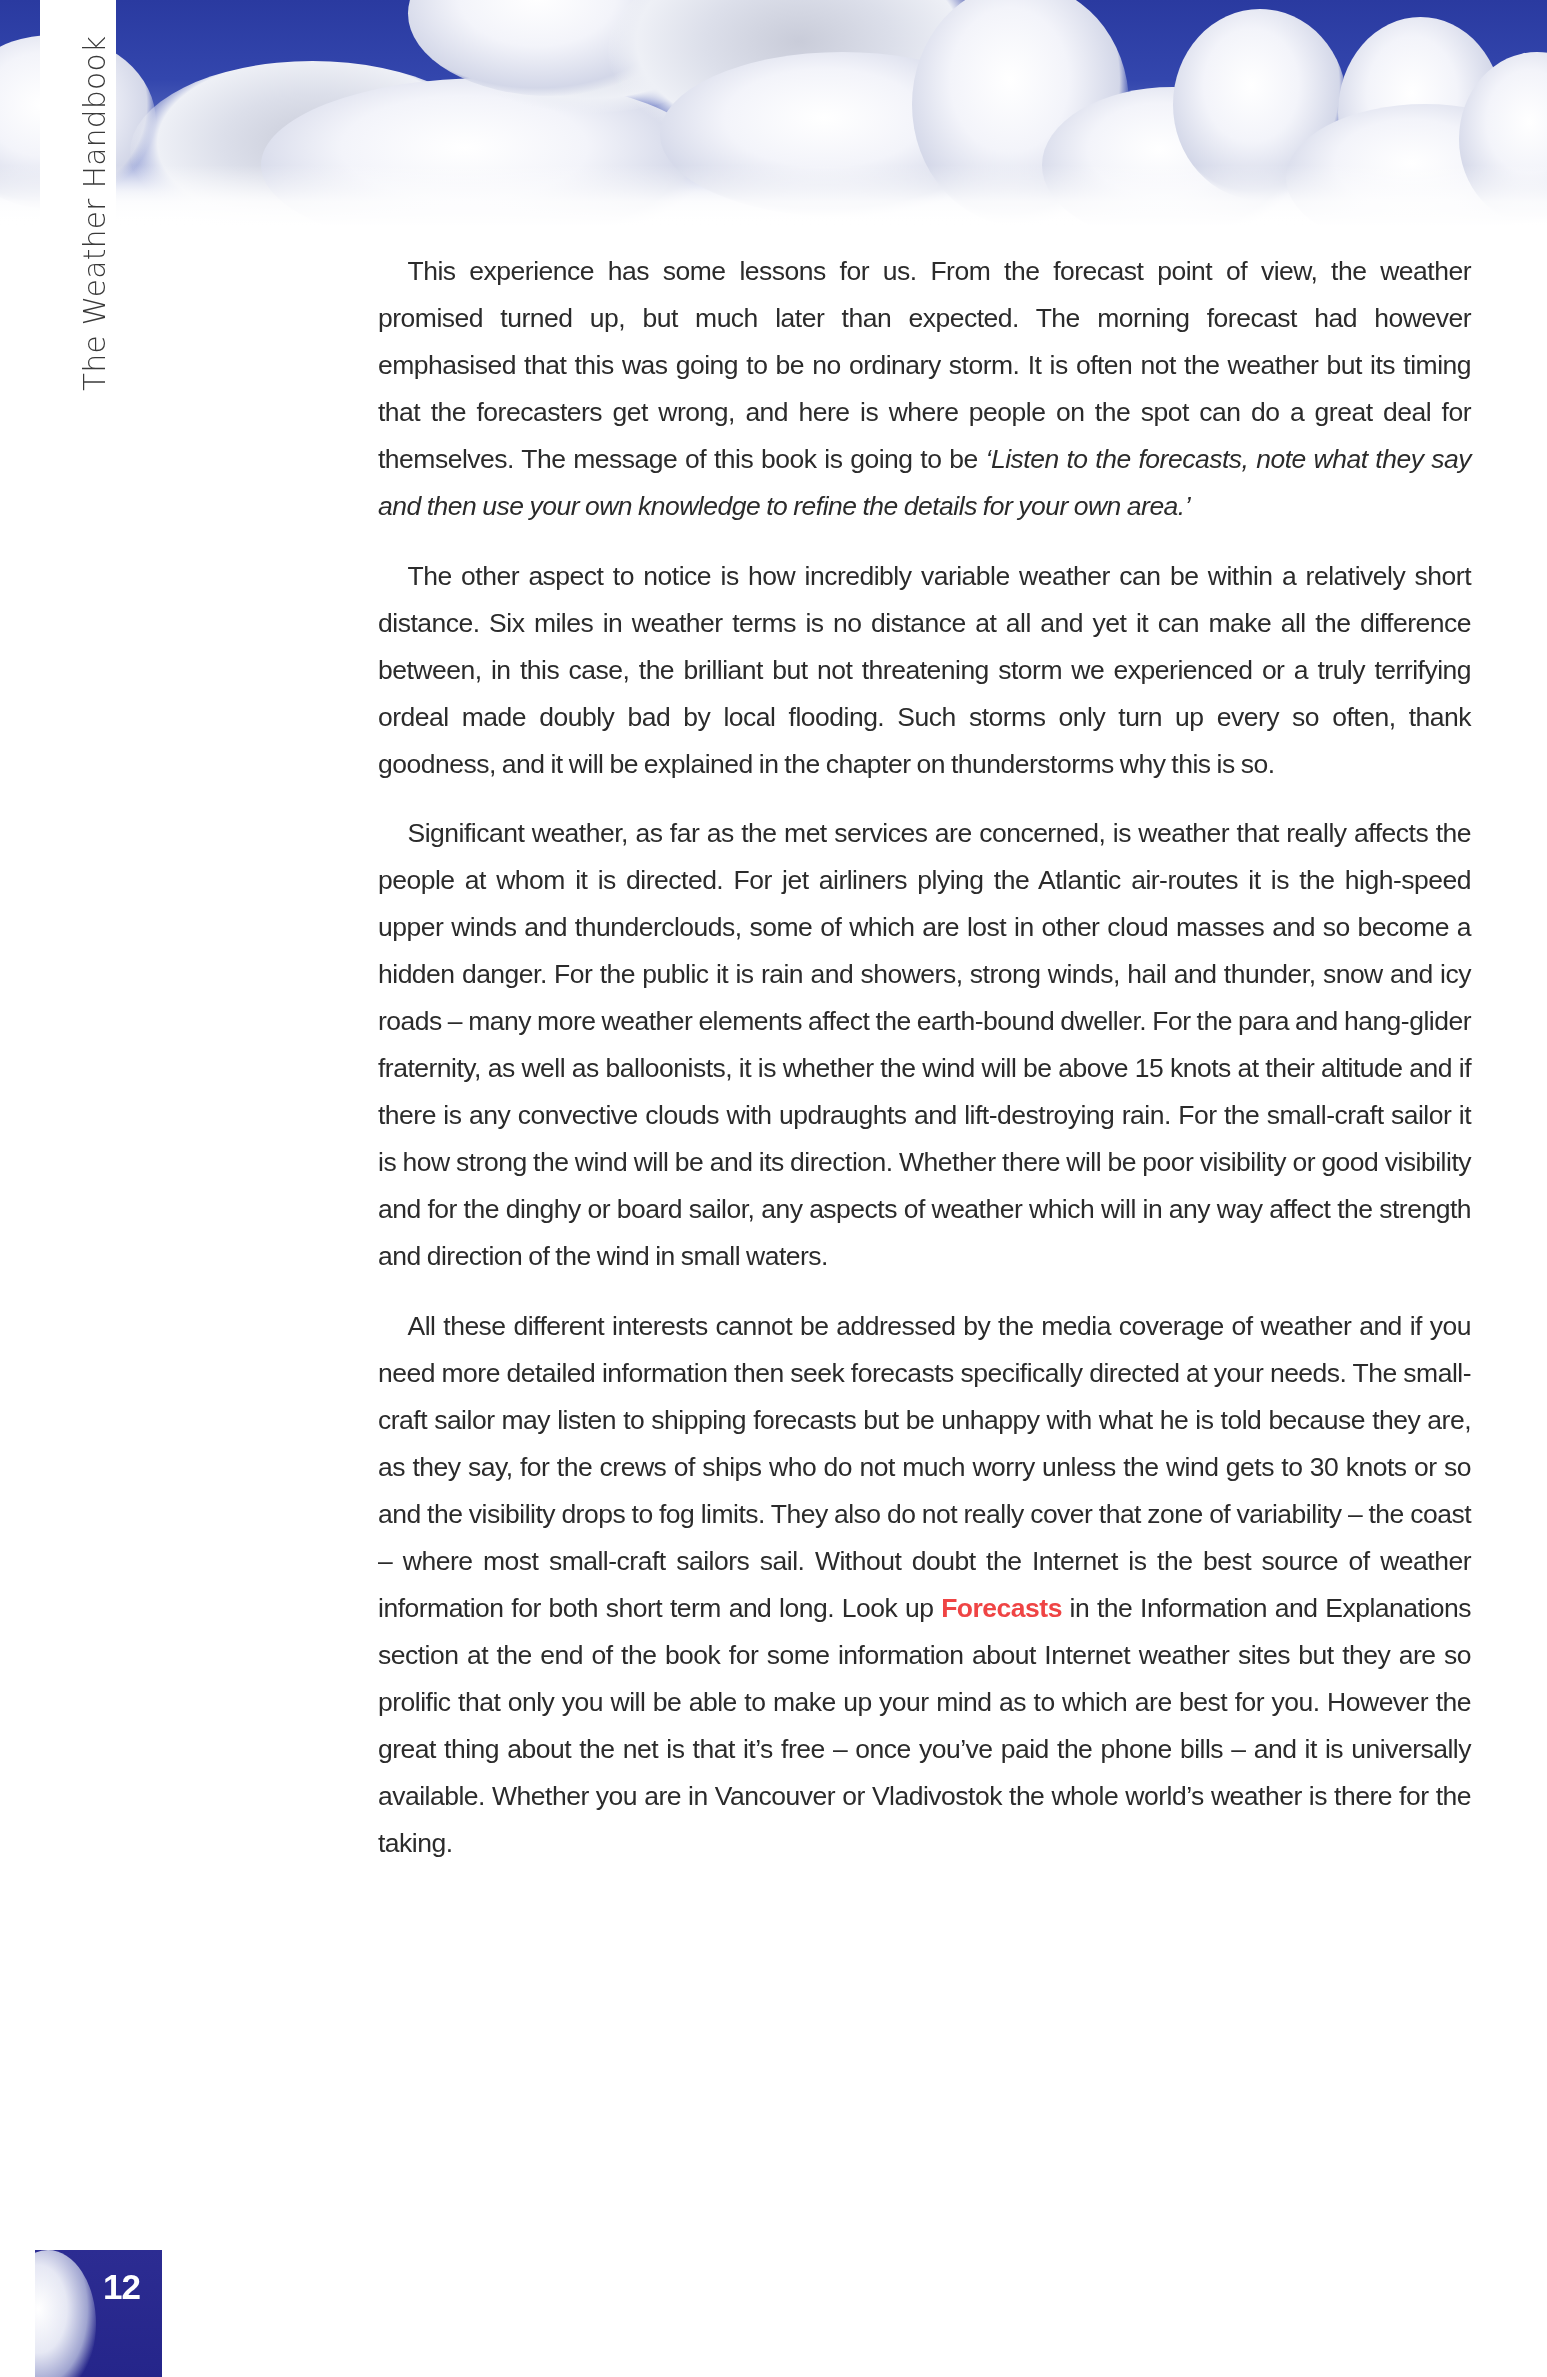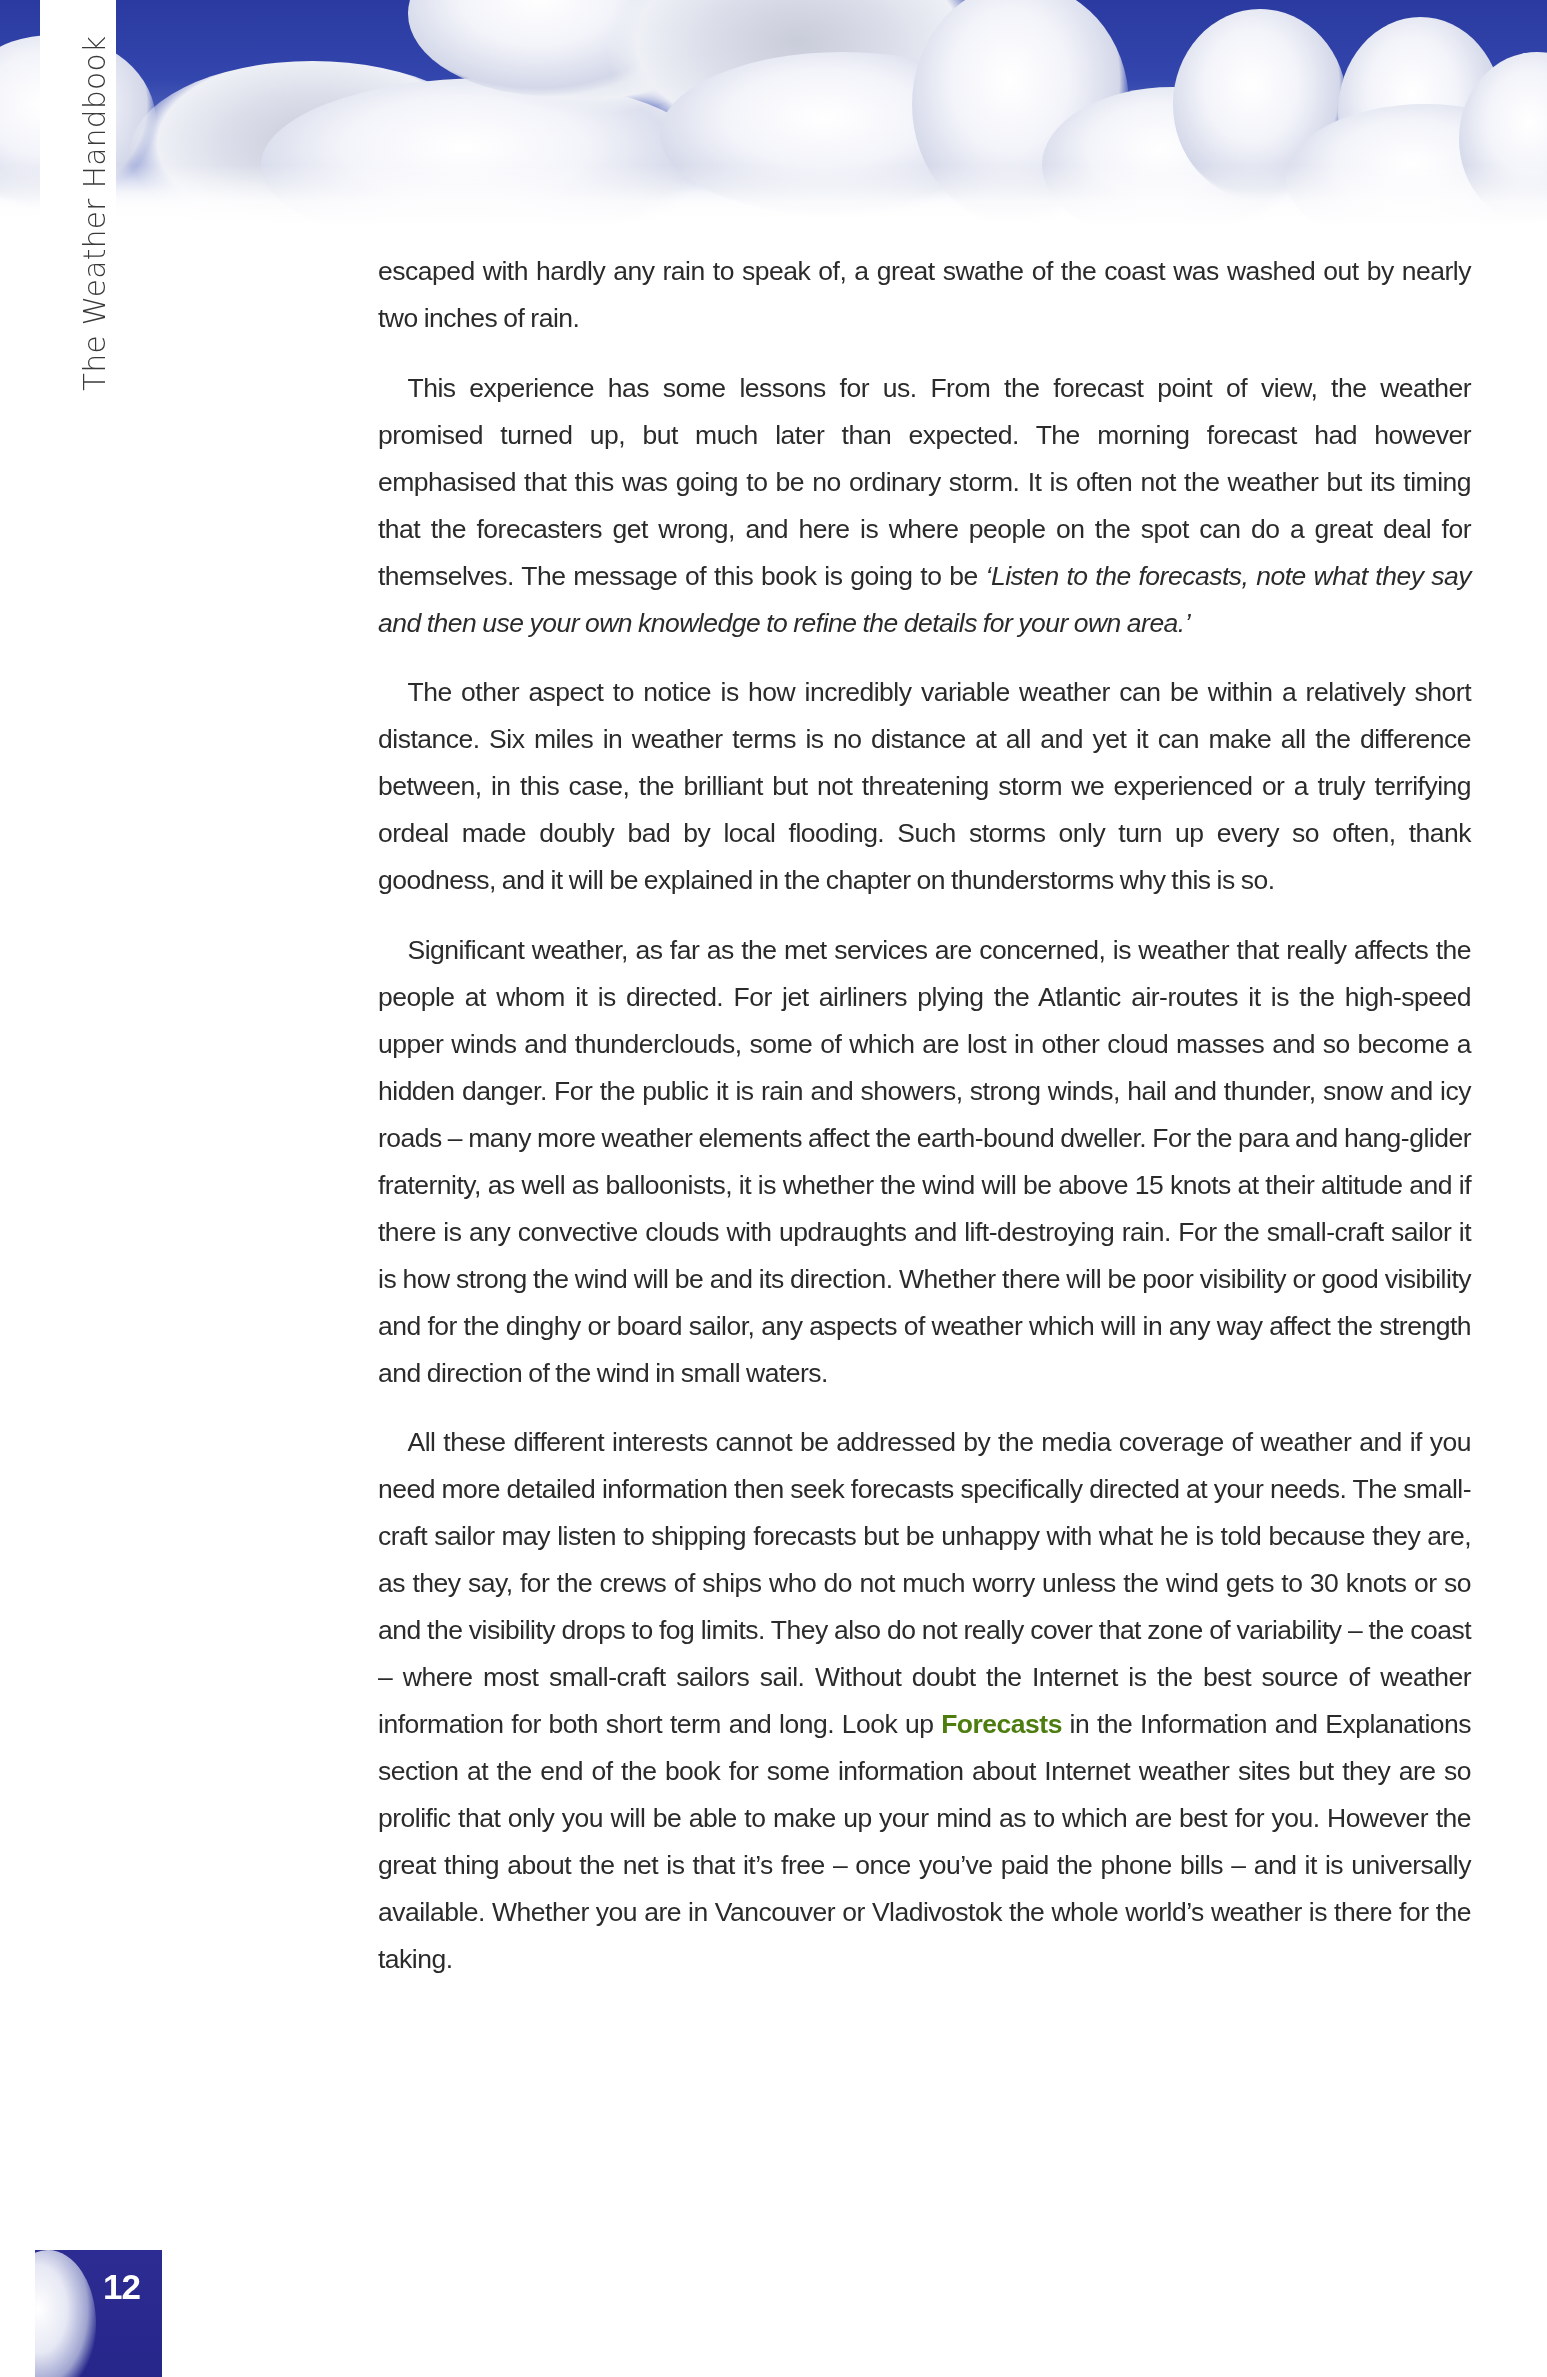--- a/index.html
+++ b/index.html
@@ -85,21 +85,21 @@
       text-indent: 29.5px;
     }
     .body-text p.continued {
       text-indent: 0;
     }
     .body-text em {
       font-style: italic;
     }
     .body-text strong {
       font-weight: bold;
-      color: #4d7c0f;
+      color: #ef4444;
     }
 
     
     .page-tab {
       position: absolute;
       left: 35px;
       top: 2250px;
       width: 127px;
       height: 128px;
       overflow: hidden;
@@ -142,21 +142,20 @@
   <div class="cloud" style="left:1338px; top:17.4px; width:165px; height:191px;"></div>
   <div class="cloud" style="left:1286px; top:104px; width:278px; height:148px;"></div>
   <div class="cloud" style="left:1459px; top:52px; width:156px; height:174px;"></div>
   <div class="banner-fade"></div>
 </div>
 
 <div class="title-strip"></div>
 <div class="running-title">The Weather Handbook</div>
 
 <div class="body-text">
-  <p class="continued">escaped with hardly any rain to speak of, a great swathe of the coast was washed out by nearly two inches of rain.</p>
   <p><span>This experience has some lessons for us. From the forecast point of view, the weather promised turned up, but much later than expected. The morning forecast had however emphasised that this was going to be no ordinary storm. It is often not the weather but its timing that the forecasters get wrong, and here is where people on the spot can do a great deal for themselves. The message of this book is going to be </span><em>‘Listen to the forecasts, note what they say and then use your own knowledge to refine the details for your own area.’</em></p>
   <p>The other aspect to notice is how incredibly variable weather can be within a relatively short distance. Six miles in weather terms is  no distance at all and yet it can make all the difference between, in this case, the brilliant but not threatening storm we experienced or a truly terrifying ordeal made doubly bad by local flooding. Such storms only turn up every so often, thank goodness, and it will be explained in the chapter on thunderstorms why this is so.</p>
   <p>Significant weather, as far as the met services are concerned, is weather that really affects the people at whom it is directed. For jet airliners plying the Atlantic air-routes it is the high-speed upper winds and thunderclouds, some of which are lost in other cloud masses and so become a hidden danger. For the public it is rain and showers, strong winds, hail and thunder, snow and icy roads – many more weather elements affect the earth-bound dweller. For the para and hang-glider fraternity, as well as balloonists, it is whether the wind will be above 15 knots at their altitude and if there is any convective clouds with updraughts and lift-destroying rain. For the small-craft sailor it is how strong the wind will be and its direction. Whether there will be poor visibility or good visibility and for the dinghy or board sailor, any aspects of weather which will in any way affect the strength and direction of the wind in small waters.</p>
   <p><span>All these different interests cannot be addressed by the media coverage of weather and if you need more detailed information then seek forecasts specifically directed at your needs. The small-craft sailor may listen to shipping forecasts but be unhappy with what he is told because they are, as they say, for the crews of ships who do not much worry unless the wind gets to 30 knots or so and the visibility drops to fog limits. They also do not really cover that zone of variability – the coast – where most small-craft sailors sail. Without doubt the Internet is the best source of weather information for both short term and long. Look up </span><strong>Forecasts</strong><span> in the Information and Explanations section at the end of the book for some information about Internet weather sites but they are so prolific that only you will be able to make up your mind as to which are best for you. However the great thing about the net is that it’s free – once you’ve paid the phone bills – and it is universally available. Whether you are in Vancouver or Vladivostok the whole world’s weather is there for the taking.</span></p>
 </div>
 
 <div class="page-tab">
   <div class="tab-cloud"></div>
   <span class="page-number">12</span>
 </div>

